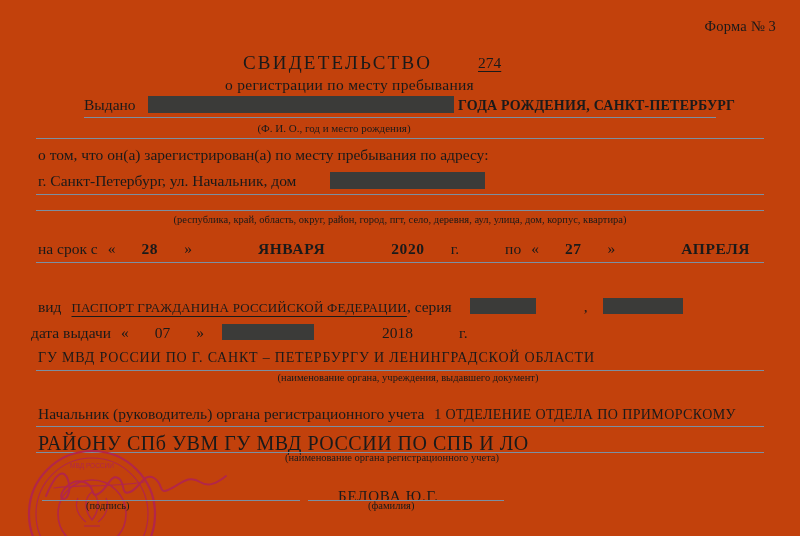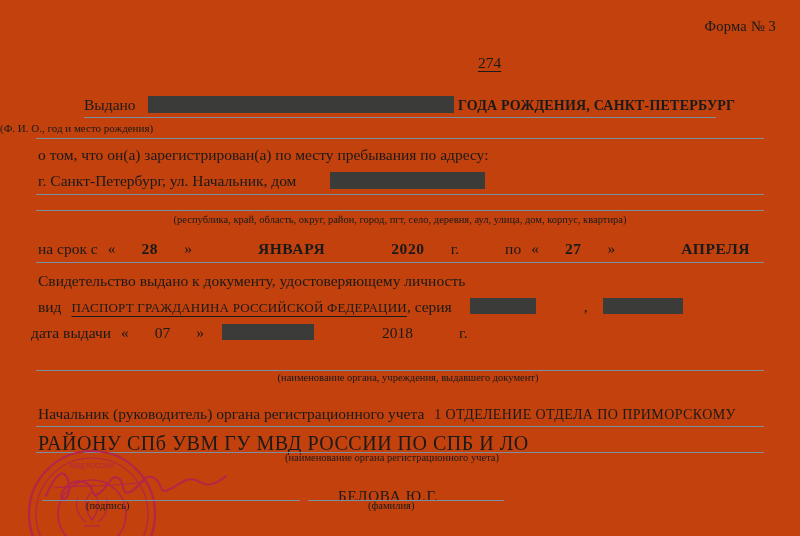--- a/index.html
+++ b/index.html
@@ -78,21 +78,21 @@
     font-size: 14px;
     font-weight: bold;
     letter-spacing: 0.2px;
     text-align: right;
   }
   .cap-fio {
     position: absolute;
     top: 122px;
     left: 0;
     width: 668px;
-    text-align: left;
+    text-align: center;
     font-size: 11px;
     color: #1a1a1a;
   }
   .hr-1 {
     position: absolute;
     top: 138px;
     left: 36px;
     width: 728px;
     border-bottom: 1px solid #7b8fa3;
   }
@@ -334,21 +334,23 @@
   }
   .stamp svg { display: block; }
 </style>
 </head>
 <body>
 
 <div class="page">
 
   <div class="form-no">Форма № 3</div>
 
+  <div class="title">СВИДЕТЕЛЬСТВО</div>
   <div class="title-number">274</div>
+  <div class="subtitle">о регистрации по месту пребывания</div>
 
   <div class="r-vydano">Выдано</div>
   <div class="redact-name"></div>
   <div class="birth-place">ГОДА РОЖДЕНИЯ, САНКТ-ПЕТЕРБУРГ</div>
   <div class="line-vydano"></div>
   <div class="cap-fio">(Ф. И. О., год и место рождения)</div>
   <div class="hr-1"></div>
 
   <div class="r-otom">о том, что он(а) зарегистрирован(а) по месту пребывания по адресу:</div>
 
@@ -356,33 +358,33 @@
   <div class="redact-addr"></div>
   <div class="line-addr"></div>
   <div class="line-addr2"></div>
   <div class="cap-addr">(республика, край, область, округ, район, город, пгт, село, деревня, аул, улица, дом, корпус, квартира)</div>
 
   <div class="term-row">
     <span>на срок с</span><span class="sp-xs"></span><span>«</span><span class="sp-s"></span><span class="bold">28</span><span class="sp-s"></span><span>»</span><span class="sp-l"></span><span class="bold">ЯНВАРЯ</span><span class="sp-l"></span><span class="bold">2020</span><span class="sp-s"></span><span>г.</span><span class="sp-m"></span><span>по</span><span class="sp-xs"></span><span>«</span><span class="sp-s"></span><span class="bold">27</span><span class="sp-s"></span><span>»</span><span class="sp-l"></span><span class="bold">АПРЕЛЯ</span><span class="sp-l"></span><span class="sp-s"></span>
   </div>
   <div class="line-term"></div>
 
-  <div class="r-doc">Свидетельство выдано к документу, удостоверяющему личность</div>
 
   <div class="r-vid">
     <span>вид</span><span class="sp-xs"></span><span class="vid-value">ПАСПОРТ ГРАЖДАНИНА РОССИЙСКОЙ ФЕДЕРАЦИИ</span><span>, серия</span><span class="sp-l"></span><span class="sp-l"></span><span>,</span><span class="sp-m"></span><span>№</span>
   </div>
   <div class="redact-seria"></div>
   <div class="redact-num"></div>
 
   <div class="r-date">
     <span>дата выдачи</span><span class="sp-xs"></span><span>«</span><span class="sp-s"></span><span>07</span><span class="sp-s"></span><span>»</span><span class="sp-l"></span><span class="sp-l"></span><span class="sp-m"></span><span>2018</span><span class="sp-m"></span><span>г.</span>
   </div>
   <div class="redact-month"></div>
 
+  <div class="r-organ">ГУ  МВД  РОССИИ  ПО  Г. САНКТ – ПЕТЕРБУРГУ  И  ЛЕНИНГРАДСКОЙ ОБЛАСТИ</div>
   <div class="line-organ"></div>
   <div class="cap-organ">(наименование органа, учреждения, выдавшего документ)</div>
 
   <div class="r-chief">
     <span>Начальник (руководитель) органа регистрационного учета</span><span class="sp-xs"></span><span class="chief-val">1 ОТДЕЛЕНИЕ ОТДЕЛА  ПО ПРИМОРСКОМУ</span>
   </div>
   <div class="line-chief"></div>
   <div class="r-chief2">РАЙОНУ  СПб  УВМ  ГУ  МВД  РОССИИ  ПО  СПБ  И  ЛО</div>
   <div class="line-chief2"></div>
   <div class="cap-chief">(наименование органа регистрационного учета)</div>

